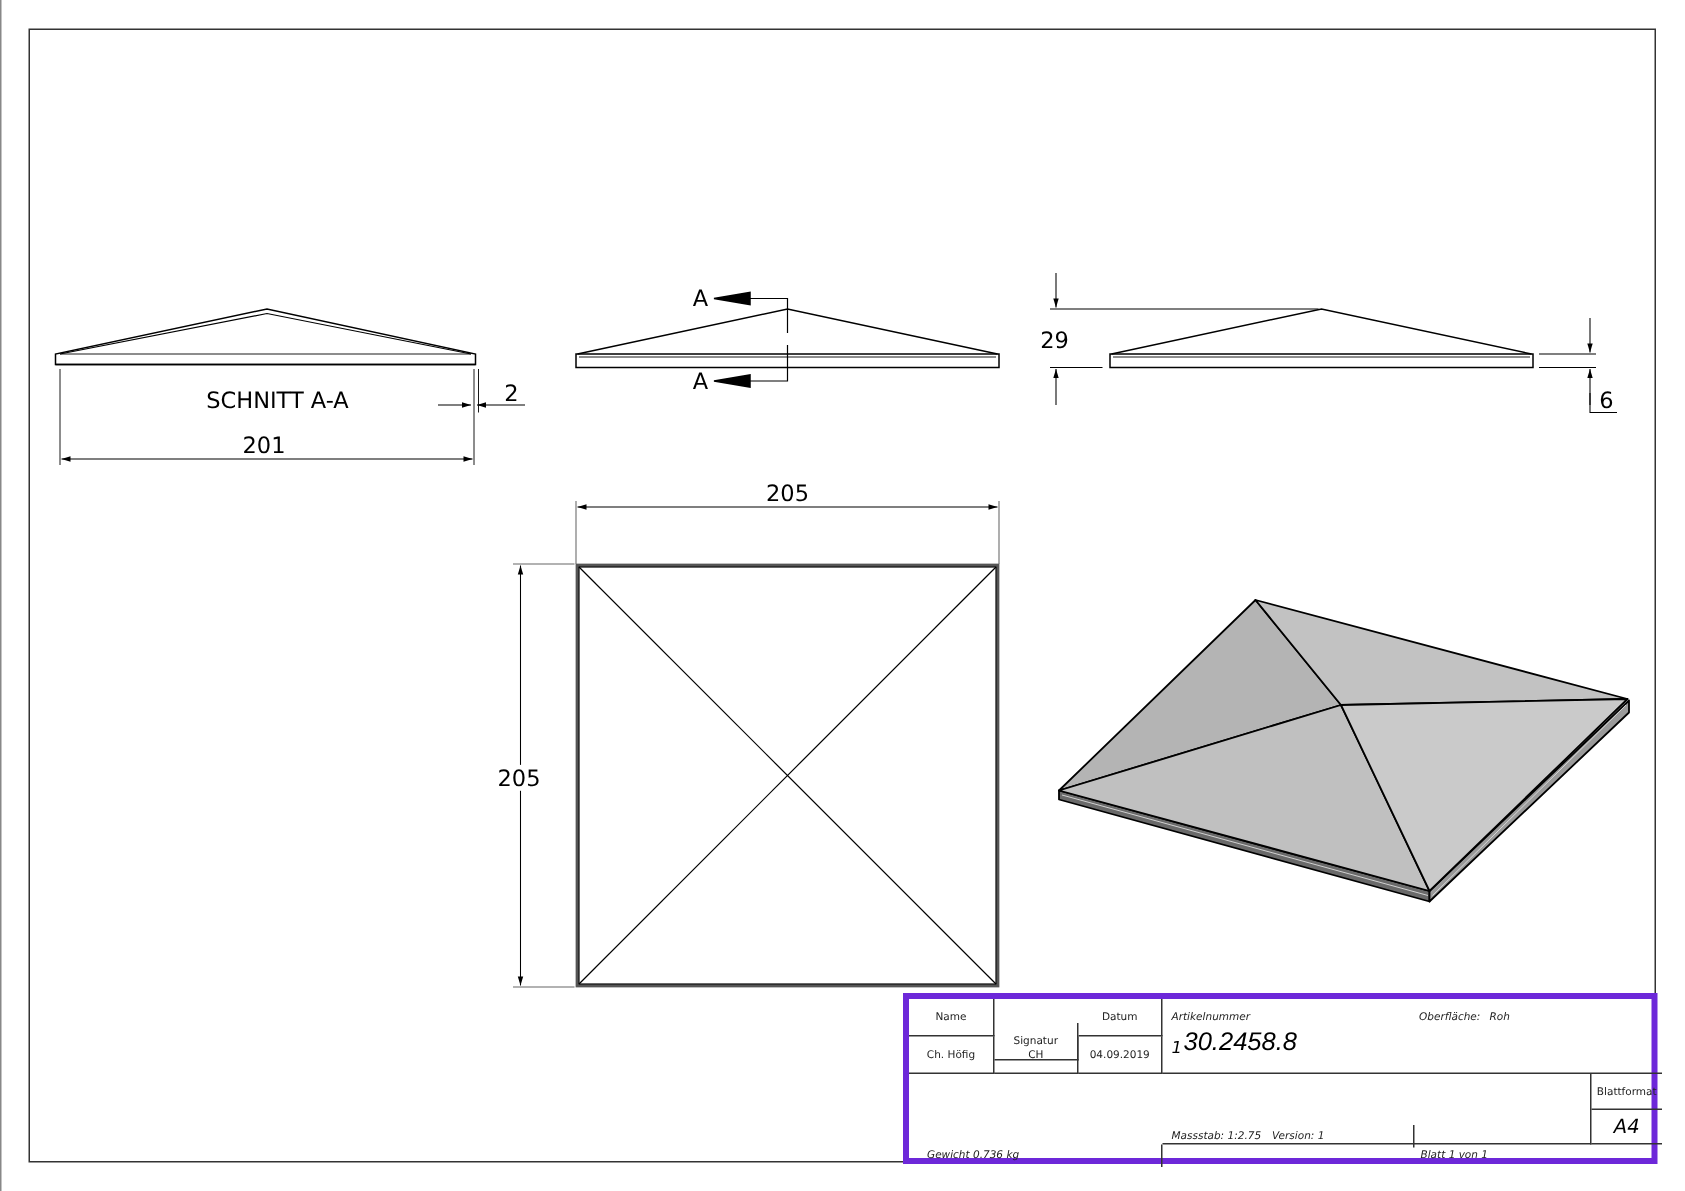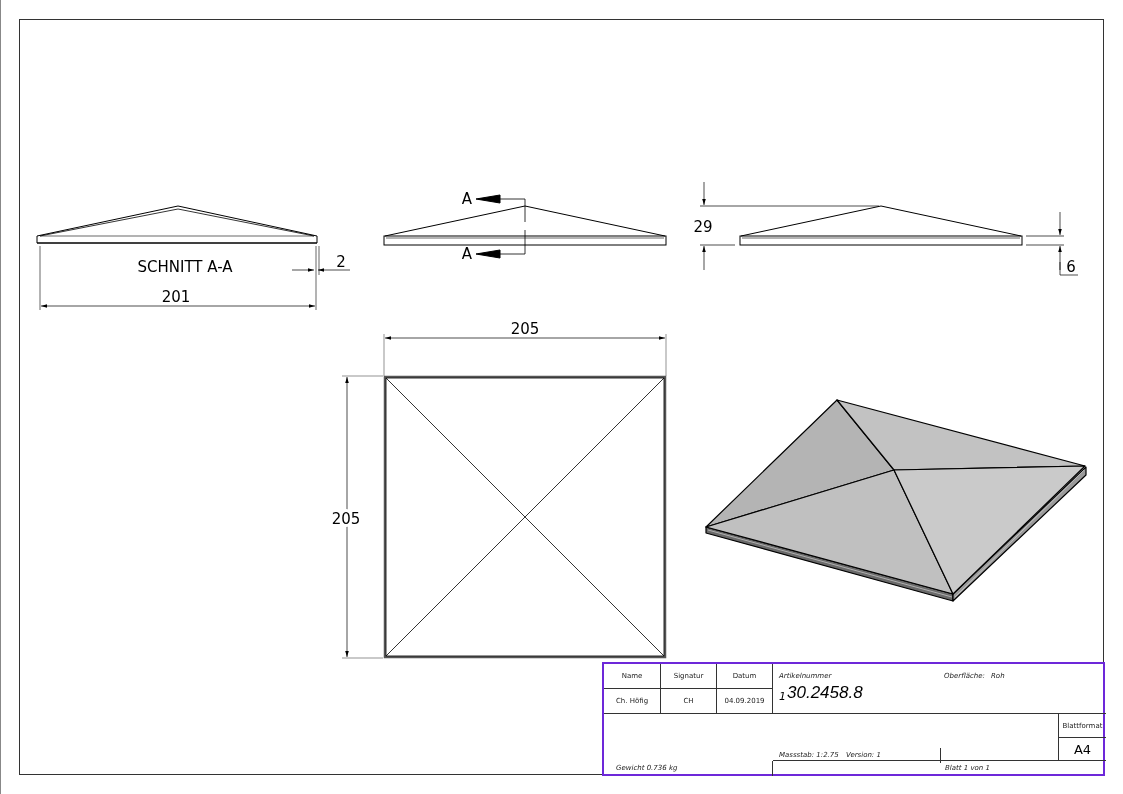--- a/index.html
+++ b/index.html
@@ -1,20 +1,20 @@
 <!DOCTYPE html>
 <html><head>
 <meta charset="utf-8">
 <style>
   html,body{margin:0;padding:0;background:#fff;}
   body{width:1123px;height:794px;position:relative;overflow:hidden;font-family:"DejaVu Sans",sans-serif;color:#000;}
   .edge{position:absolute;left:0;top:0;width:1px;height:794px;background:#888;}
   .frame{position:absolute;left:19px;top:19px;width:1085px;height:756px;border:1px solid #333;box-sizing:border-box;}
   svg.draw{position:absolute;left:0;top:0;}
-  .tb{position:absolute;left:602px;top:662px;width:503px;height:114px;border:2px solid #6d28d9;box-sizing:border-box;font-size:7px;}
+  .tb{position:absolute;left:602px;top:662px;width:503px;height:114px;border:4px solid #6d28d9;box-sizing:border-box;font-size:7px;}
   .cell{position:absolute;box-sizing:border-box;border-right:1px solid #333;border-bottom:1px solid #333;}
   .c{display:flex;align-items:center;justify-content:center;}
   .t{position:absolute;white-space:nowrap;font-style:italic;}
   .lbl{font-size:7px;color:#222;}
   .dim{font-family:"DejaVu Sans",sans-serif;font-size:15px;fill:#000;}
 </style>
 </head>
 <body>
 
 <div class="edge"></div>
@@ -96,21 +96,21 @@
     <path d="M894,470 L1085,466 L953,594 Z" fill="#cacaca"></path>
     <line x1="708" y1="530" x2="952" y2="597" stroke="#ddd" stroke-width="0.6"></line>
     <line x1="955" y1="597" x2="1084" y2="470" stroke="#ddd" stroke-width="0.6"></line>
   </g>
 </svg>
 
 <div class="tb">
   <div class="cell c" style="left:0;top:0;width:57px;height:25px;">
       <span class="lbl">Name</span>
     </div>
-  <div class="cell c" style="left:57px;top:0;width:56px;height:25px;">
+  <div class="cell c" style="left:57px;top:16px;width:56px;height:25px;">
       <span class="lbl">Signatur</span>
     </div>
   <div class="cell c" style="left:113px;top:0;width:56px;height:25px;">
       <span class="lbl">Datum</span>
     </div>
   <div class="cell c" style="left:0;top:25px;width:57px;height:25px;">
       <span class="lbl">Ch. Höfig</span>
     </div>
   <div class="cell c" style="left:57px;top:25px;width:56px;height:25px;">
       <span class="lbl">CH</span>
@@ -124,21 +124,21 @@
     <span class="t" style="left:6px;top:26px;font-size:11px;">1</span>
     <span class="t" style="left:14px;top:19px;font-size:17px;font-family:'Liberation Sans',sans-serif;text-align:center;">30.2458.8</span>
     <span class="t lbl" style="left:171px;top:8px;">Oberfläche:</span>
     <span class="t lbl" style="left:218px;top:8px;">Roh</span>
   </div>
 
   <div class="cell" style="left:169px;top:50px;width:286px;height:47px;"></div>
   <div class="cell c" style="left:455px;top:50px;width:47px;height:24px;border-right:none;">
       <span class="lbl">Blattformat</span>
     </div>
-  <div class="cell c" style="left:455px;top:74px;width:47px;height:23px;border-right:none;">
+  <div class="cell c" style="left:455px;top:74px;width:47px;height:23px;border-right:none;font-style:italic;">
       <span style="font-size:13px;">A4</span>
     </div>
 
   <div class="cell" style="left:0;top:97px;width:169px;height:15px;border-bottom:none;">
       <span class="t lbl" style="left:12px;top:3px;">Gewicht 0.736 kg</span>
     </div>
   <div class="cell" style="left:169px;top:84px;width:168px;height:15px;border-bottom:none;">
     <span class="t lbl" style="left:6px;top:3px;">Massstab: 1:2.75</span>
     <span class="t lbl" style="left:73px;top:3px;">Version: 1</span>
   </div>

